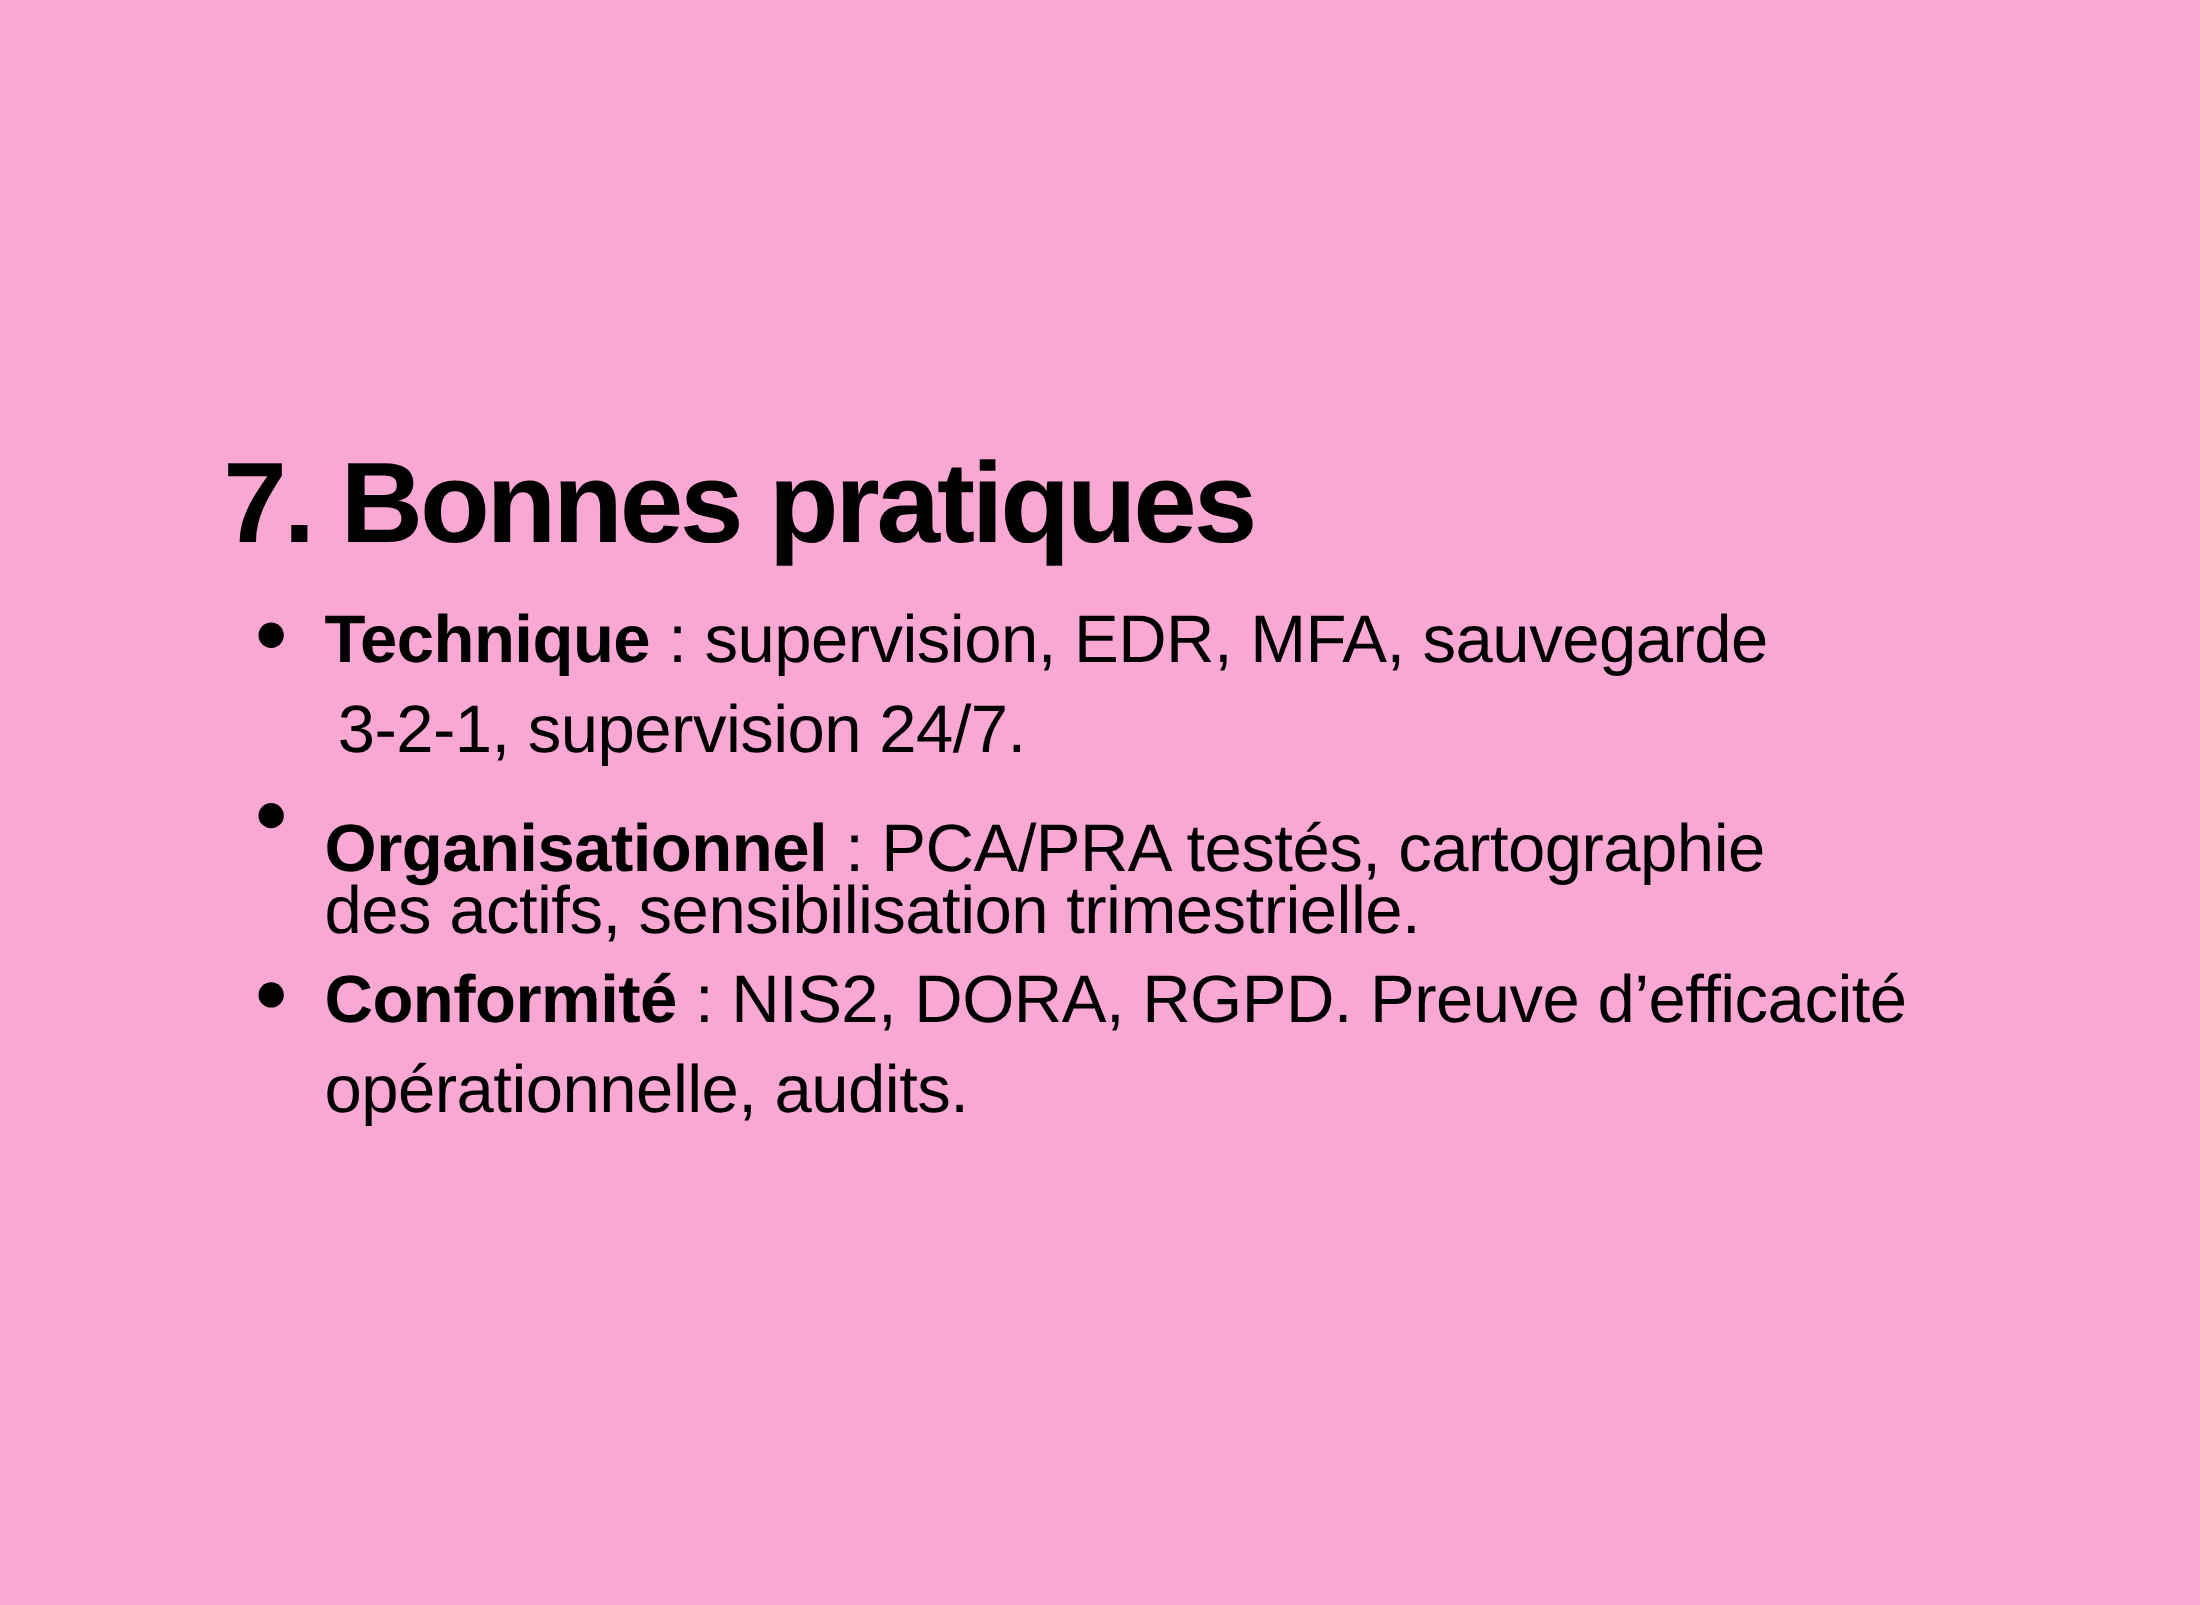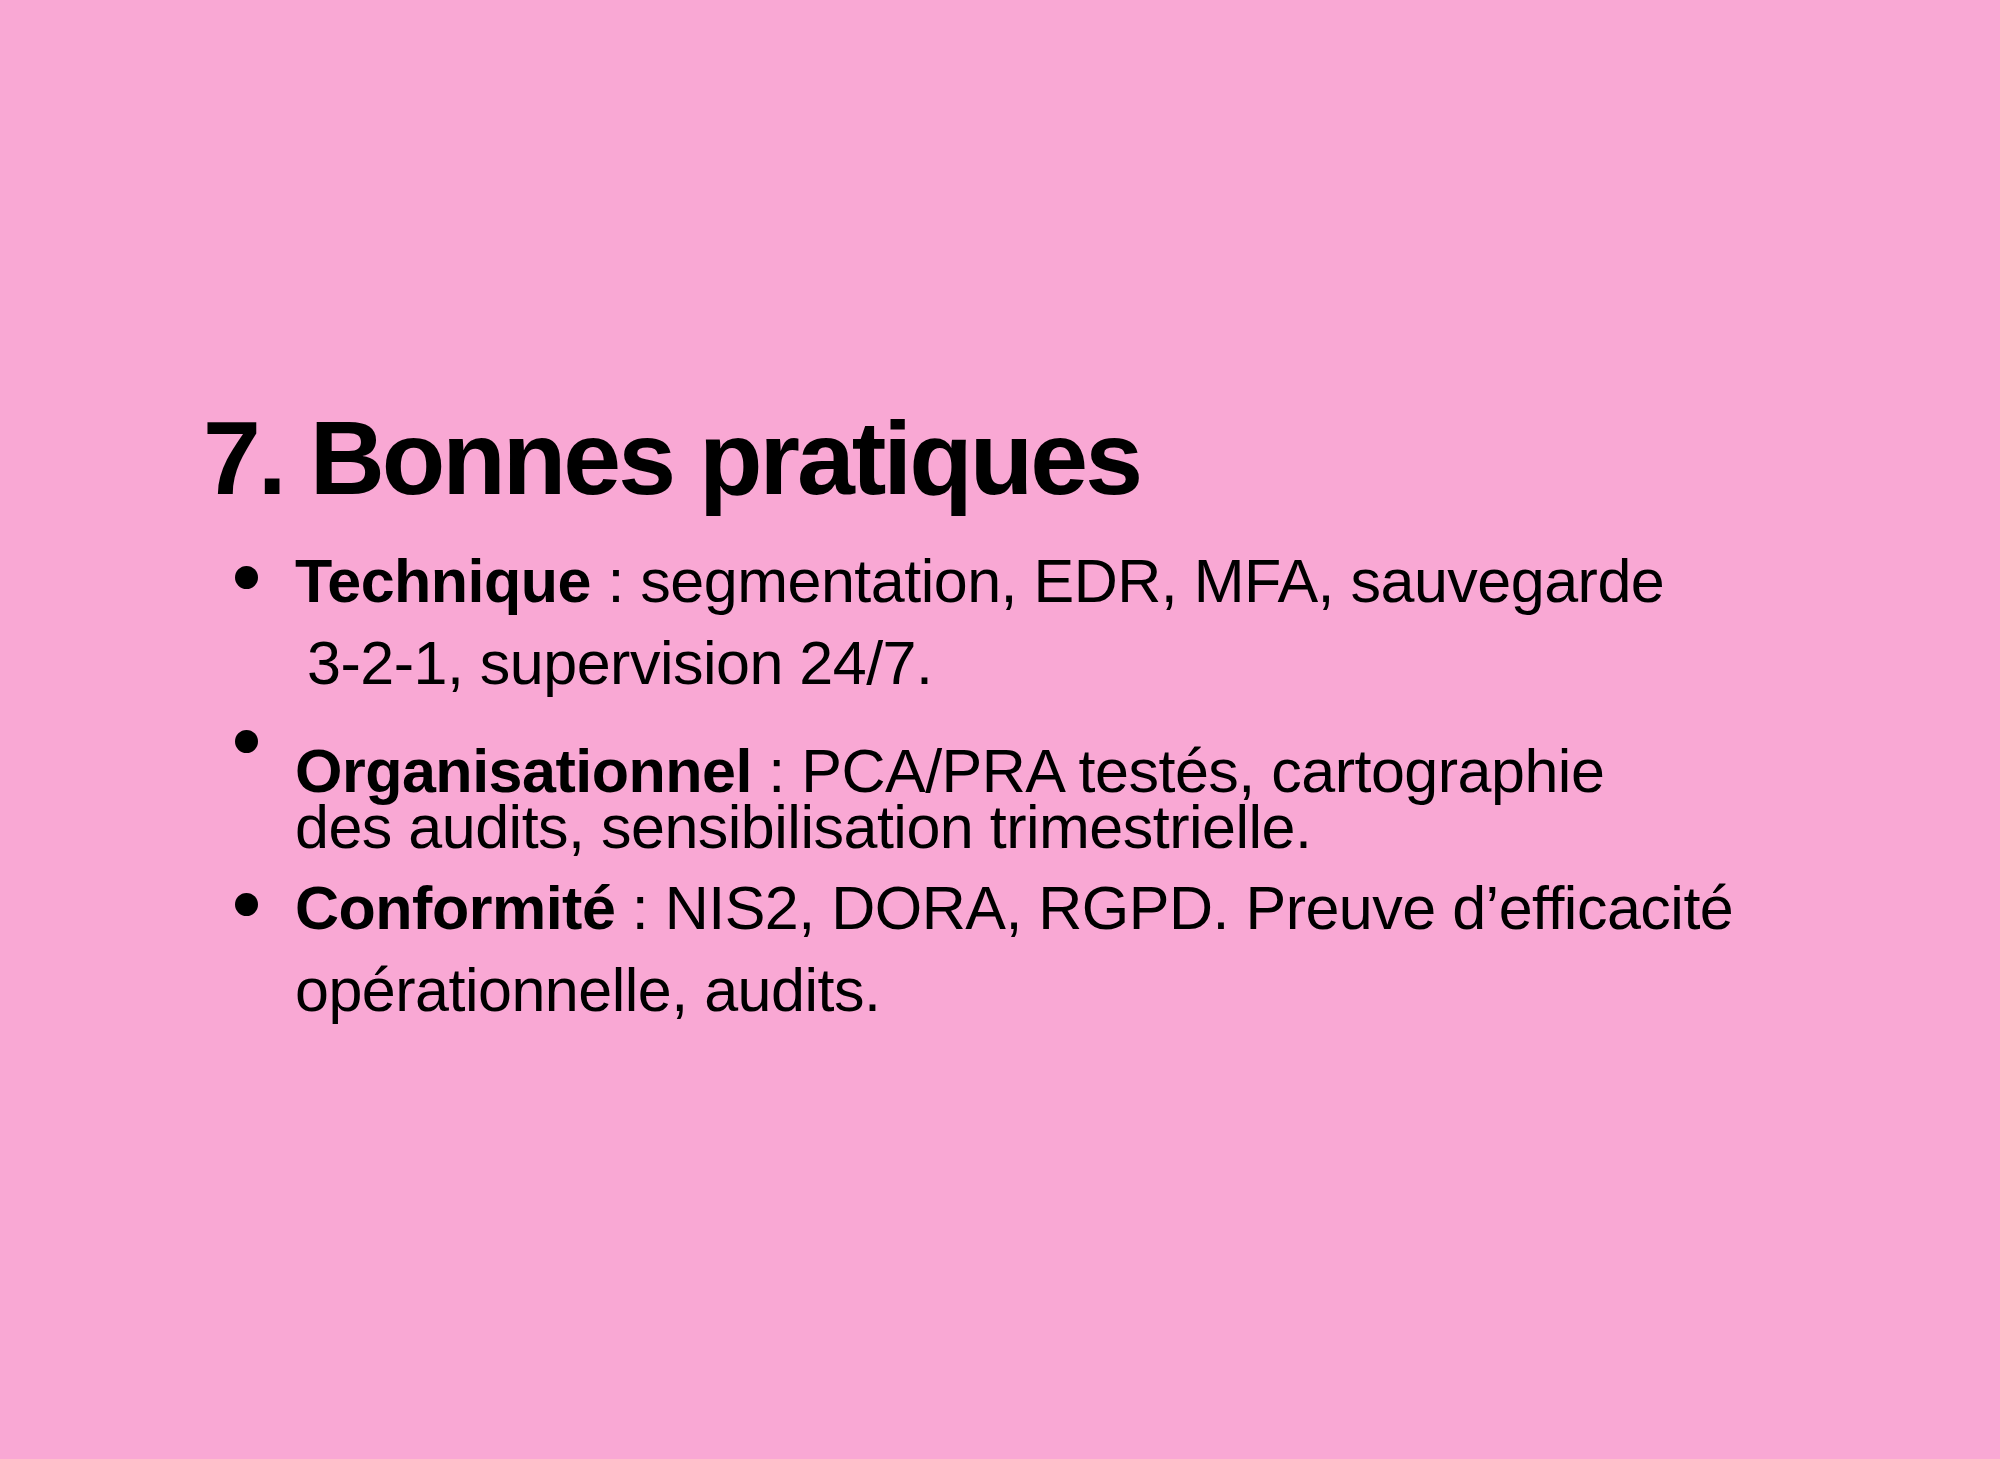--- a/index.html
+++ b/index.html
@@ -27,28 +27,28 @@
 </head>
 <body>
 
 <div class="slide">
   <h1 class="title">7. Bonnes pratiques</h1>
 
   <div class="list">
 
     <div class="item">
       <span class="bullet" style="top:26px;"></span>
-      <div class="line" style="top:0px;"><span class="lbl">Technique</span><span> : segmentation, EDR, MFA, sauvegarde</span></div>
+      <div class="line" style="top:0px;"><span class="lbl">Technique</span><span> : supervision, EDR, MFA, sauvegarde</span></div>
       <div class="line" style="top:82px;margin-left:12px;">3-2-1, supervision 24/7.</div>
     </div>
 
     <div class="item">
       <span class="bullet" style="top:190px;"></span>
       <div class="line" style="top:164px;margin-top:26px;"><span class="lbl">Organisationnel</span><span> : PCA/PRA testés, cartographie</span></div>
-      <div class="line" style="top:246px;">des audits, sensibilisation trimestrielle.</div>
+      <div class="line" style="top:246px;">des actifs, sensibilisation trimestrielle.</div>
     </div>
 
     <div class="item">
       <span class="bullet" style="top:353px;"></span>
       <div class="line" style="top:327px;"><span class="lbl">Conformité</span><span> : NIS2, DORA, RGPD. Preuve d’efficacité</span></div>
       <div class="line" style="top:409px;">opérationnelle, audits.</div>
     </div>
   </div>
 </div>
 

